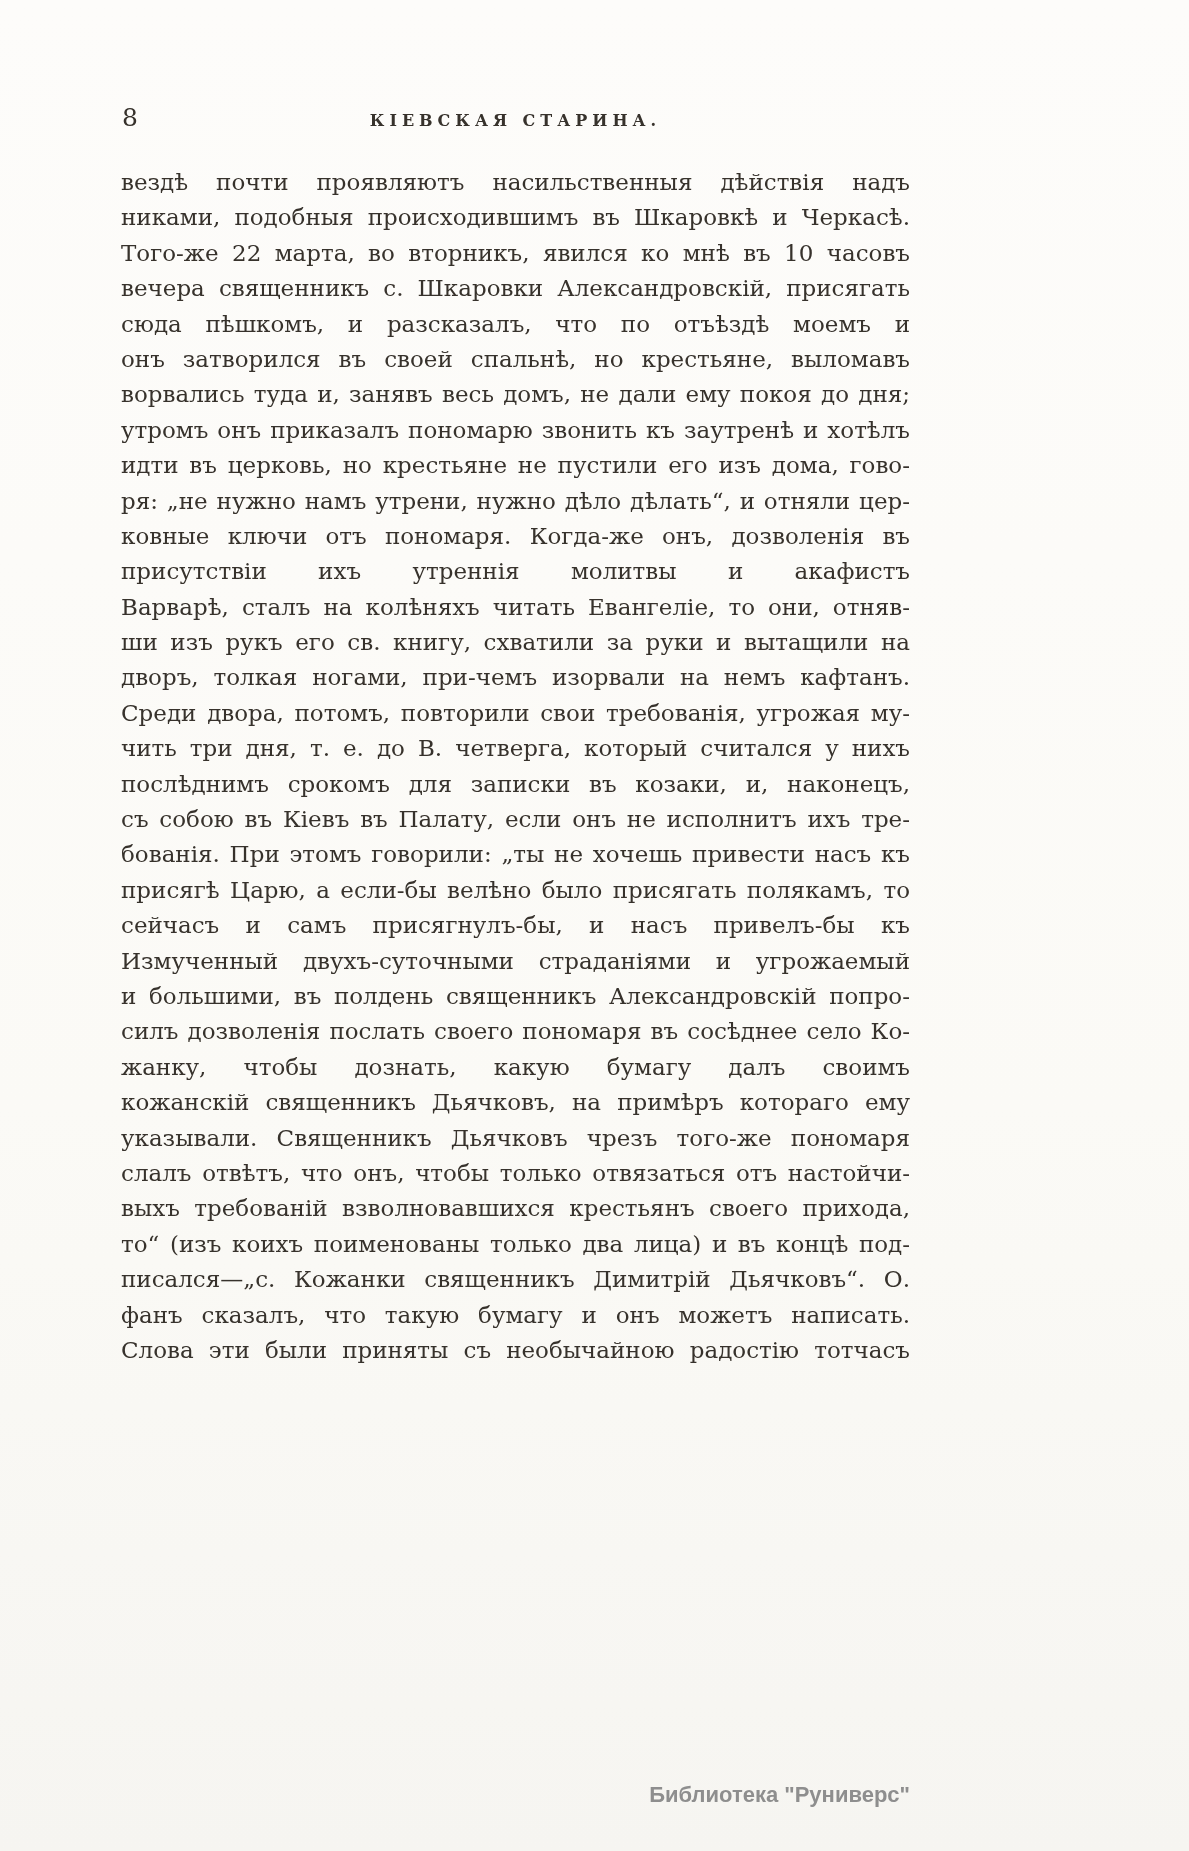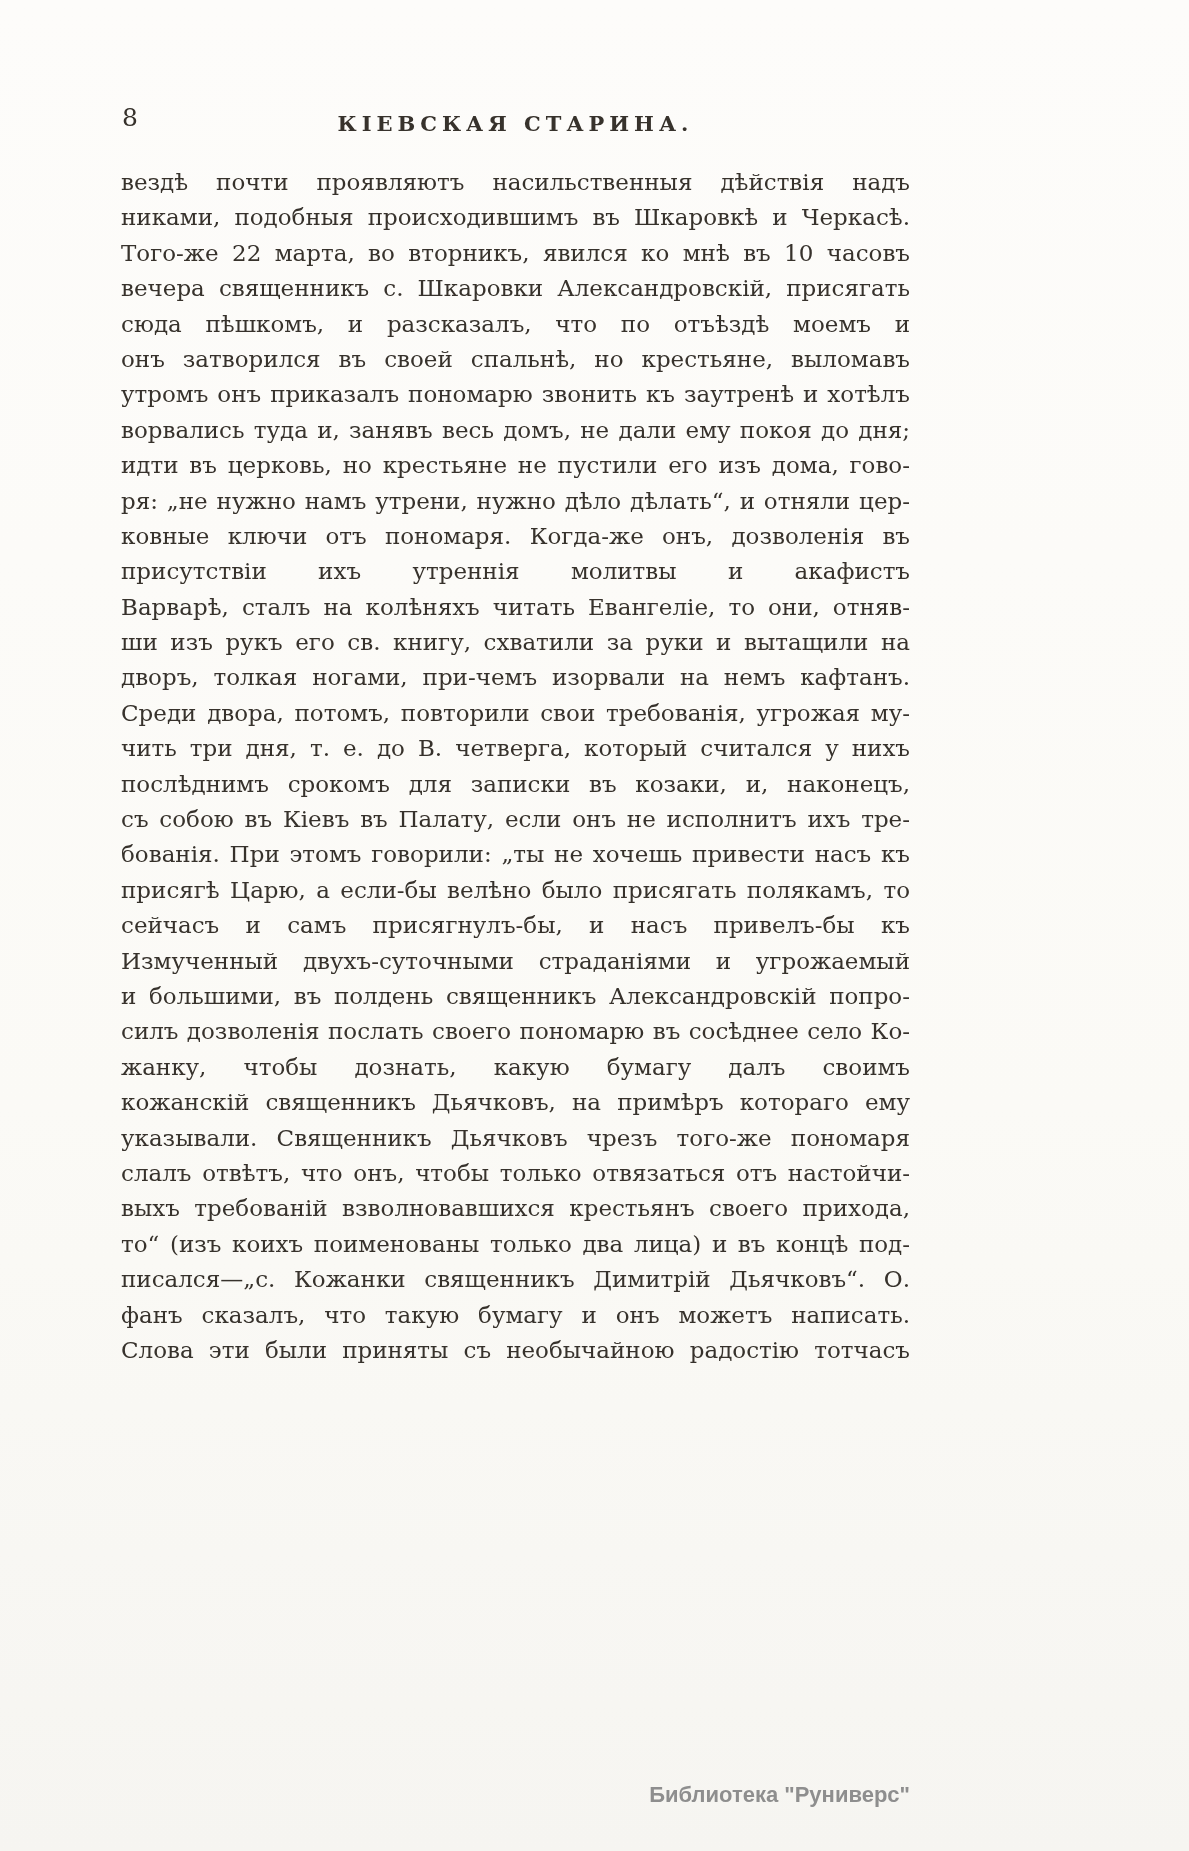--- a/index.html
+++ b/index.html
@@ -25,21 +25,21 @@
     top:103px;
     font-size:25px;
     color:var(--ink);
   }
   .journal-title{
     position:absolute;
     left:121px;
     top:111px;
     width:789px;
     text-align:center;
-    font-size:21px;
+    font-size:16px;
     font-weight:700;
     letter-spacing:5px;
     color:var(--ink);
   }
   .body-text{
     position:absolute;
     left:121px;
     top:165px;
     width:789px;
   }
@@ -72,39 +72,39 @@
 <div class="page">
   <div class="page-number">8</div>
   <div class="journal-title">КІЕВСКАЯ СТАРИНА.</div>
   <div class="body-text">
       <div class="line">вездѣ почти проявляютъ насильственныя дѣйствія надъ священ-</div>
       <div class="line">никами, подобныя происходившимъ въ Шкаровкѣ и Черкасѣ.</div>
       <div class="line">Того-же 22 марта, во вторникъ, явился ко мнѣ въ 10 часовъ</div>
       <div class="line">вечера священникъ с. Шкаровки Александровскій, присягать</div>
       <div class="line">сюда пѣшкомъ, и разсказалъ, что по отъѣздѣ моемъ и пристава,</div>
       <div class="line">онъ затворился въ своей спальнѣ, но крестьяне, выломавъ дверь,</div>
+      <div class="line">ворвались туда и, занявъ весь домъ, не дали ему покоя до дня;</div>
       <div class="line">утромъ онъ приказалъ пономарю звонить къ заутренѣ и хотѣлъ</div>
-      <div class="line">ворвались туда и, занявъ весь домъ, не дали ему покоя до дня;</div>
       <div class="line">идти въ церковь, но крестьяне не пустили его изъ дома, гово-</div>
       <div class="line">ря: „не нужно намъ утрени, нужно дѣло дѣлать“, и отняли цер-</div>
       <div class="line">ковные ключи отъ пономаря. Когда-же онъ, дозволенія въ</div>
       <div class="line">присутствіи ихъ утреннія молитвы и акафистъ великомученницѣ</div>
       <div class="line">Варварѣ, сталъ на колѣняхъ читать Евангеліе, то они, отняв-</div>
       <div class="line">ши изъ рукъ его св. книгу, схватили за руки и вытащили на</div>
       <div class="line">дворъ, толкая ногами, при-чемъ изорвали на немъ кафтанъ.</div>
       <div class="line">Среди двора, потомъ, повторили свои требованія, угрожая му-</div>
       <div class="line">чить три дня, т. е. до В. четверга, который считался у нихъ</div>
       <div class="line">послѣднимъ срокомъ для записки въ козаки, и, наконецъ, взять</div>
       <div class="line">съ собою въ Кіевъ въ Палату, если онъ не исполнитъ ихъ тре-</div>
       <div class="line">бованія. При этомъ говорили: „ты не хочешь привести насъ къ</div>
       <div class="line">присягѣ Царю, а если-бы велѣно было присягать полякамъ, то</div>
       <div class="line">сейчасъ и самъ присягнулъ-бы, и насъ привелъ-бы къ присягѣ“.</div>
       <div class="line">Измученный двухъ-суточными страданіями и угрожаемый новыми</div>
       <div class="line">и большими, въ полдень священникъ Александровскій попро-</div>
-      <div class="line">силъ дозволенія послать своего пономарю въ сосѣднее село Ко-</div>
+      <div class="line">силъ дозволенія послать своего пономаря въ сосѣднее село Ко-</div>
       <div class="line">жанку, чтобы дознать, какую бумагу далъ своимъ прихожанамъ</div>
       <div class="line">кожанскій священникъ Дьячковъ, на примѣръ котораго ему</div>
       <div class="line">указывали. Священникъ Дьячковъ чрезъ того-же пономаря при-</div>
       <div class="line">слалъ отвѣтъ, что онъ, чтобы только отвязаться отъ настойчи-</div>
       <div class="line">выхъ требованій взволновавшихся крестьянъ своего прихода,</div>
       <div class="line">то“ (изъ коихъ поименованы только два лица) и въ концѣ под-</div>
       <div class="line">писался—„с. Кожанки священникъ Димитрій Дьячковъ“. О. Сте-</div>
       <div class="line">фанъ сказалъ, что такую бумагу и онъ можетъ написать.</div>
       <div class="line">Слова эти были приняты съ необычайною радостію тотчасъ</div>
     </div>

